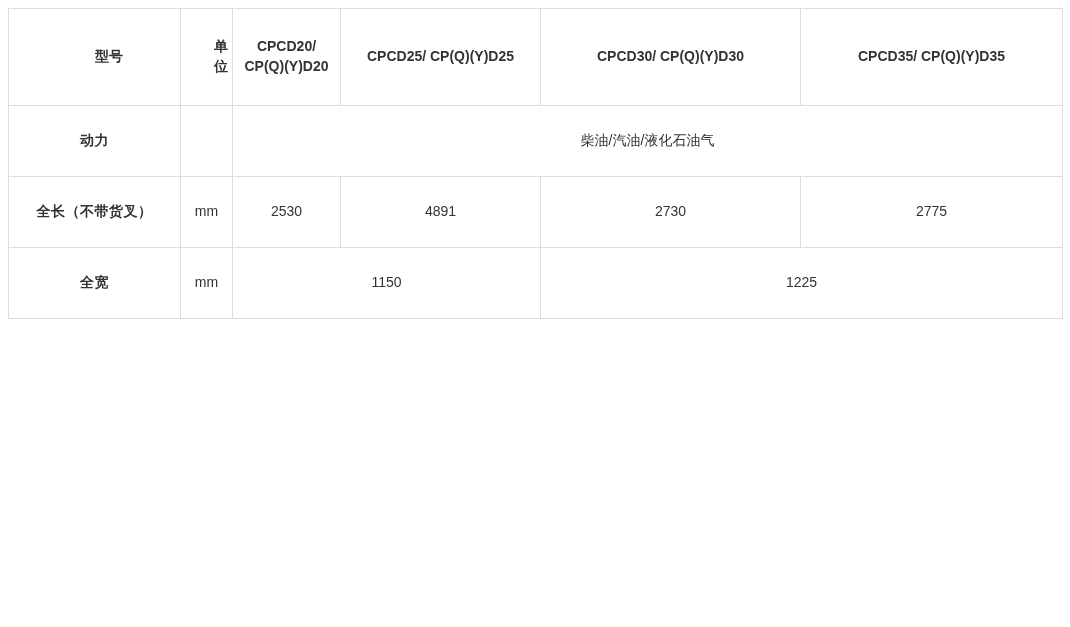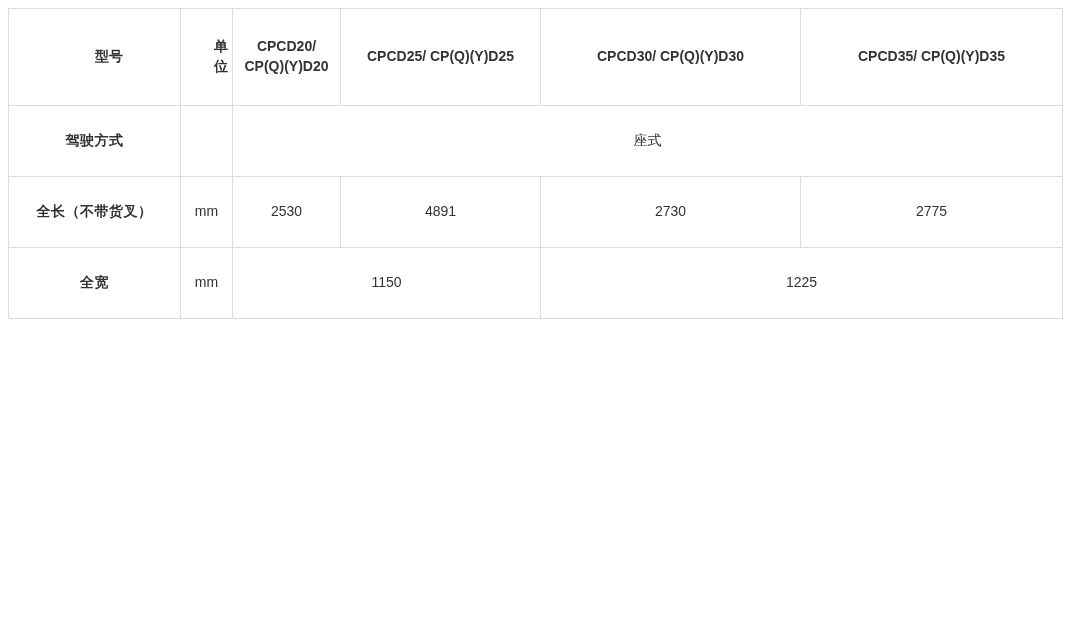--- a/index.html
+++ b/index.html
@@ -80,26 +80,26 @@
     <tbody>
       <tr class="head-row">
         <td class="head-name">型号</td>
         <td class="head-unit">单位</td>
         <td>CPCD20/ CP(Q)(Y)D20</td>
         <td>CPCD25/ CP(Q)(Y)D25</td>
         <td>CPCD30/ CP(Q)(Y)D30</td>
         <td>CPCD35/ CP(Q)(Y)D35</td>
       </tr>
 
+      <tr class="body-row">
+        <td class="name-cell">动力</td>
+        <td class="unit-cell"></td>
+        <td class="span-cell" colspan="4">柴油/汽油/液化石油气</td>
+      </tr>
 
-      <tr class="body-row">
-        <td class="name-cell">驾驶方式</td>
-        <td class="unit-cell"></td>
-        <td class="span-cell" colspan="4">座式</td>
-      </tr>
 
 
 
 
       <tr class="body-row">
         <td class="name-cell">全长（不带货叉）</td>
         <td class="unit-cell">mm</td>
         <td>2530</td>
         <td>4891</td>
         <td>2730</td>

